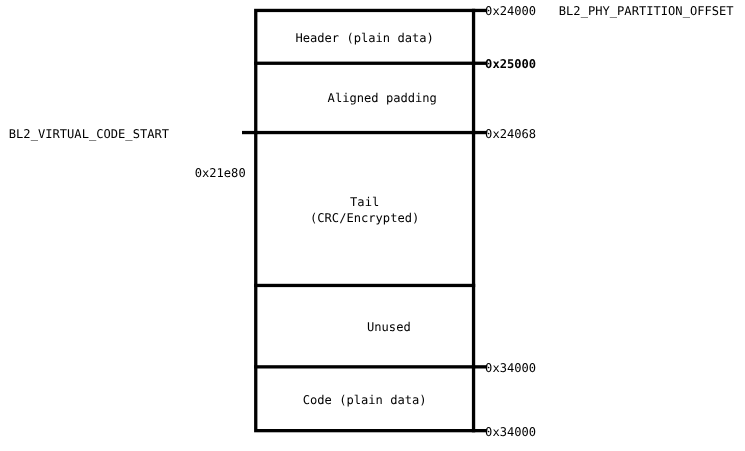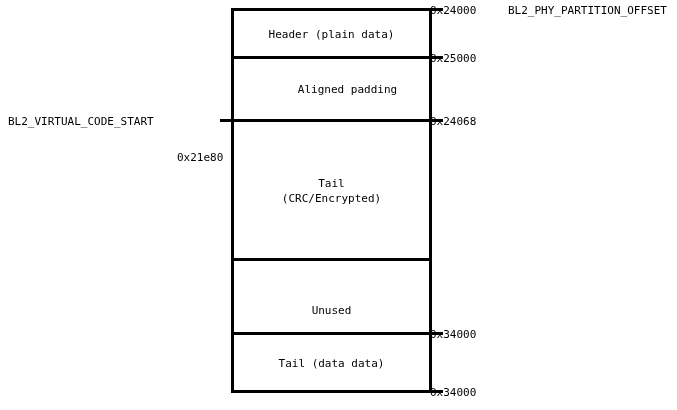--- a/index.html
+++ b/index.html
@@ -71,21 +71,21 @@
   .tick-left  { left: 220px; width: 14px; }
   .tick-right { left: 429px; width: 14px; }
 
   
   .annot {
     position: absolute;
     font-size: 11px;
     line-height: 13px;
     white-space: nowrap;
   }
-  .annot-right { left: 430px; }
+  .annot-right { left: 441px; }
   .annot-symbol-right { left: 508px; }
 
   .annot-left-name  { left: 8px; text-align: center;   }
   .annot-left-addr  { left: 177px; }
 </style>
 </head>
 <body>
 
 <div id="canvas">
 
@@ -97,26 +97,26 @@
 
     <div class="segment" style="top:47px; height:63px;margin-left:16px;">
       <span class="seg-label">Aligned padding</span>
     </div>
 
     <div class="segment" style="top:110px; height:139px;">
       <span class="seg-label">Tail
 (CRC/Encrypted)</span>
     </div>
 
-    <div class="segment" style="top:262px; height:74px;">
+    <div class="segment" style="top:249px; height:74px;margin-left:22px;">
       <span class="seg-label">Unused</span>
     </div>
 
     <div class="segment" style="top:323px; height:59px;">
-      <span class="seg-label">Tail (data data)</span>
+      <span class="seg-label">Code (plain data)</span>
     </div>
 
   </div>
 
   <div class="seg-divider" style="top:56px;"></div>
   <div class="seg-divider" style="top:119px;"></div>
   <div class="seg-divider" style="top:258px;"></div>
   <div class="seg-divider" style="top:332px;"></div>
 
   <div class="tick tick-right" style="top:8px;"></div>
@@ -126,21 +126,21 @@
   <div class="tick tick-right" style="top:390px;"></div>
   <div class="tick tick-left" style="top:119px;"></div>
 
   <div class="annot annot-right" style="top:4px;">
     <span>0x24000</span>
   </div>
   <div class="annot annot-symbol-right" style="top:4px;">
     <span>BL2_PHY_PARTITION_OFFSET</span>
   </div>
 
-  <div class="annot annot-right" style="top:52px;">
+  <div class="annot annot-right" style="top:52px;font-weight:bold;">
     <span>0x25000</span>
   </div>
 
   <div class="annot annot-right" style="top:115px;">
     <span>0x24068</span>
   </div>
 
   <div class="annot annot-right" style="top:328px;">
     <span>0x34000</span>
   </div>

